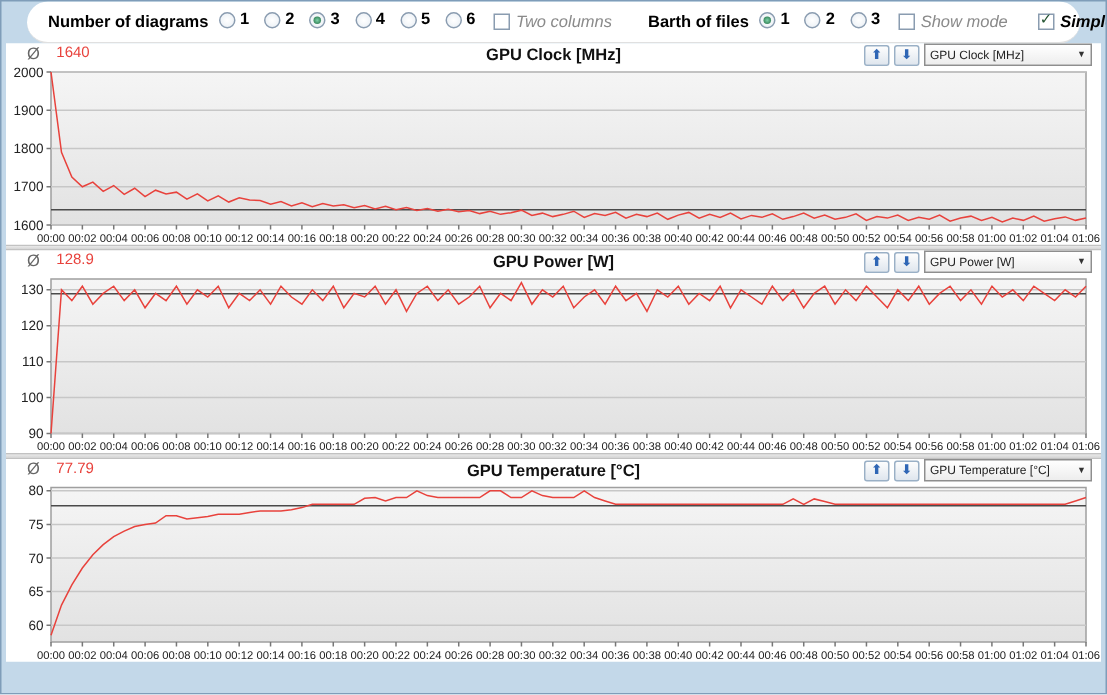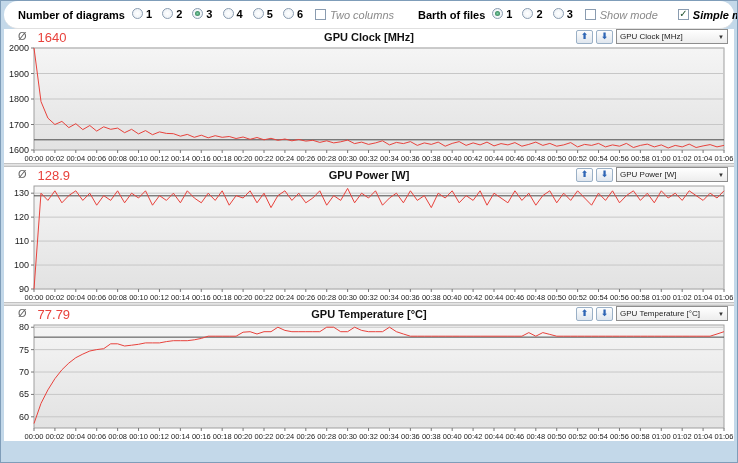--- a/index.html
+++ b/index.html
@@ -24,21 +24,21 @@
     width:28px; height:13px; border:1px solid #748aa0; border-radius:2px;
     background:linear-gradient(#f4f8fb,#cdd8e2);
     font-size:8px; line-height:10px; text-align:center; color:#444; cursor:pointer;
   }
   .win-btn.close {
     width:40px; border-color:#93291e; color:#fff; font-weight:bold;
     background:linear-gradient(#e9988a,#c0392b);
   }
   
   #toolbar {
-    height:28px; margin:0 3px; background:#fff;
+    height:28px; margin:0 17px; background:#fff;
     display:flex; align-items:center; font-size:11px;
     border-bottom:1px solid #e0e0e0; white-space:nowrap;border-radius:14px;
   }
   .tb-label { font-weight:bold; color:#000; }
   .opt { display:inline-flex; align-items:center; margin-left:7px; cursor:pointer; }
   .radio {
     width:11px; height:11px; border:1px solid #8a9cb0; border-radius:50%;
     background:radial-gradient(#fff,#e8eef4); display:inline-block; position:relative; margin-right:3px;
   }
   .opt.sel .radio::after {
@@ -54,21 +54,21 @@
   }
   .cb-wrap.on .checkbox::after { content:"✓"; font-weight:bold; margin-top:-2px; }
   .cb-gray { color:#8a8a8a; }
   
   #panels { margin:0 3px; background:#fff; }
   .splitter { height:4px; background:linear-gradient(#e9e9e9,#d6d6d6); border-top:1px solid #c2c2c2; border-bottom:1px solid #c2c2c2; }
   .chart-panel { background:#fff; position:relative; }
   .chart-header { height:16px; position:relative; display:flex; align-items:center; font-size:11px; }
   .avg-wrap { position:absolute; left:14px; top:1px; display:flex; gap:11px; }
   .avg-symbol { color:#666; font-size:11px; }
-  .avg-value { color:#e8423c; font-size:13px; }
+  .avg-value { color:#e8423c; font-size:10px; }
   .chart-title { width:100%; text-align:center; font-weight:bold; font-size:11px; color:#111; }
   .header-controls { position:absolute; right:6px; top:0; display:flex; align-items:center; gap:3px; }
   .mini-btn {
     width:17px; height:14px; border:1px solid #9ab0c6; border-radius:2px;
     background:linear-gradient(#fdfdfd,#dfe6ee); display:flex; align-items:center; justify-content:center;
     cursor:pointer; color:#2f66b5; font-size:9px; font-weight:bold; line-height:1;
   }
   .dropdown {
     width:112px; height:15px; border:1px solid #8e8e8e;
     background:linear-gradient(#fff,#ededed);

